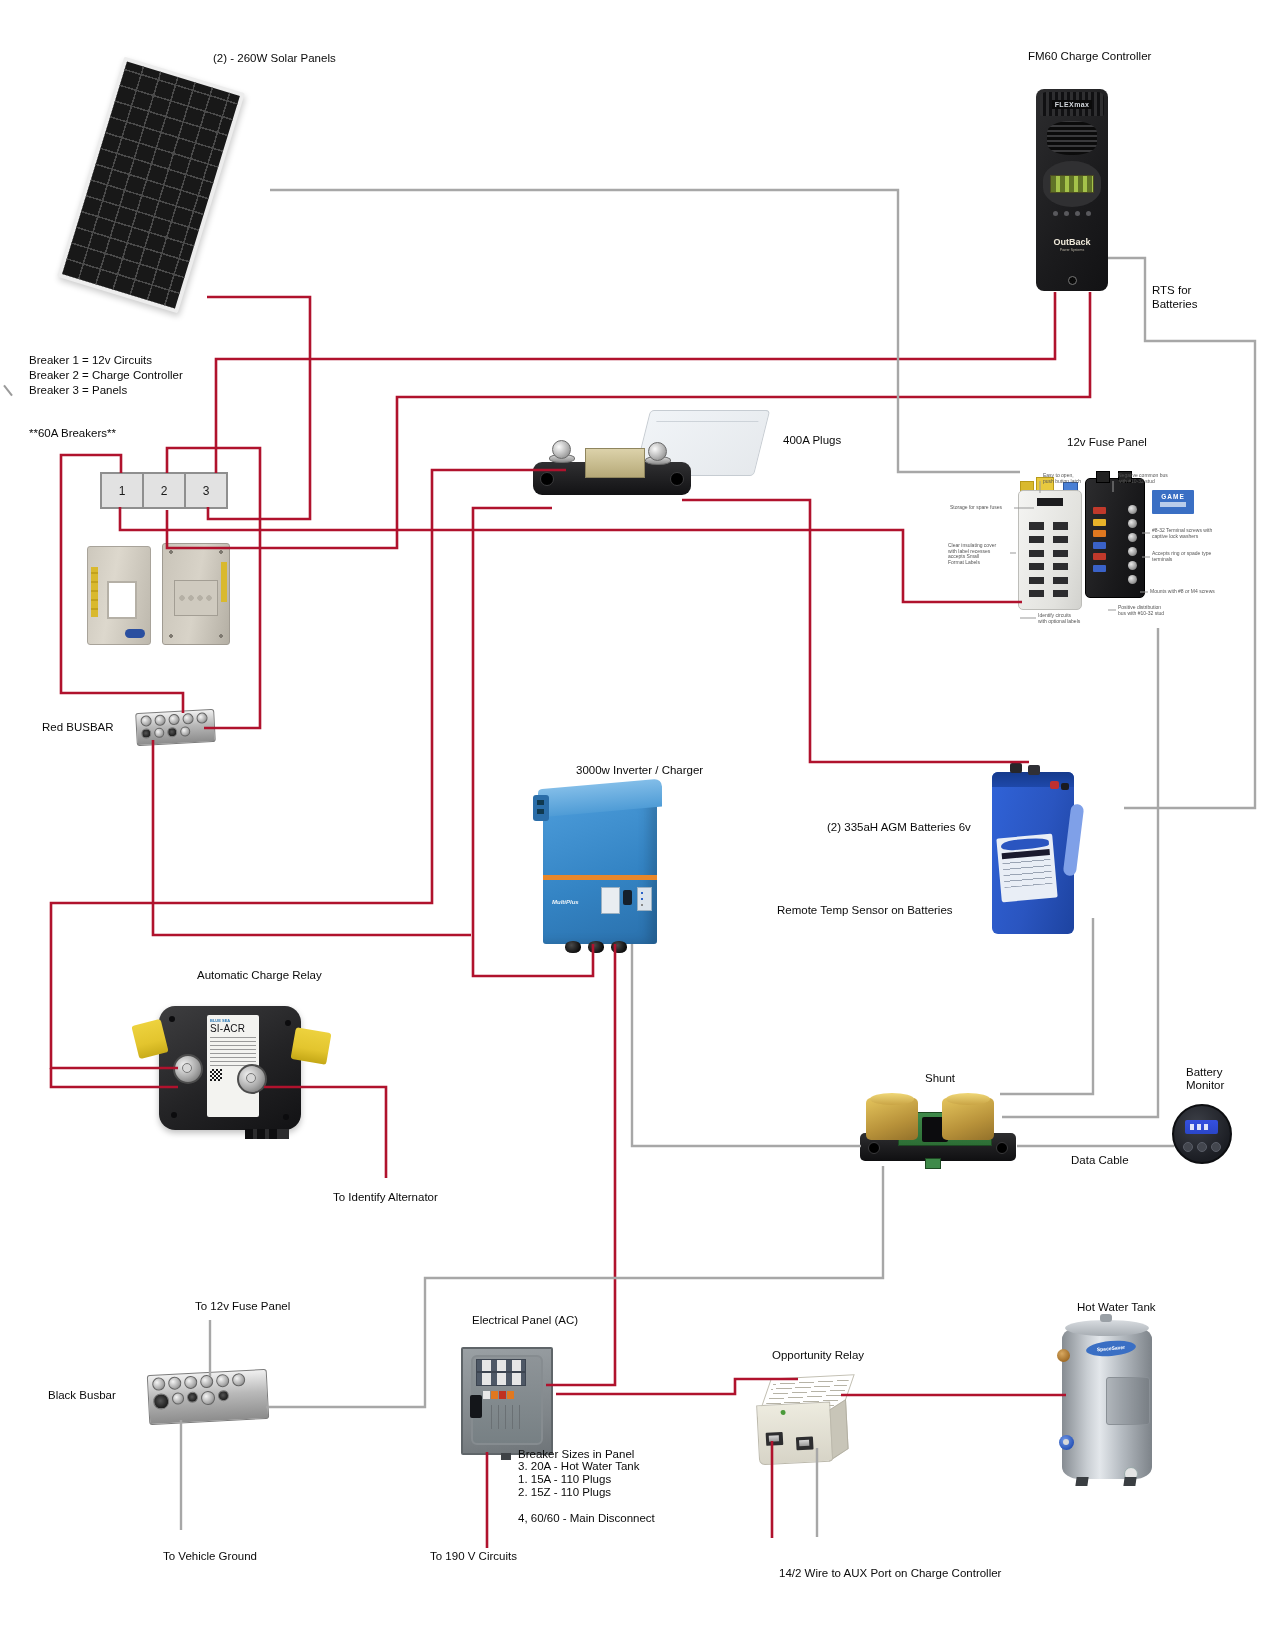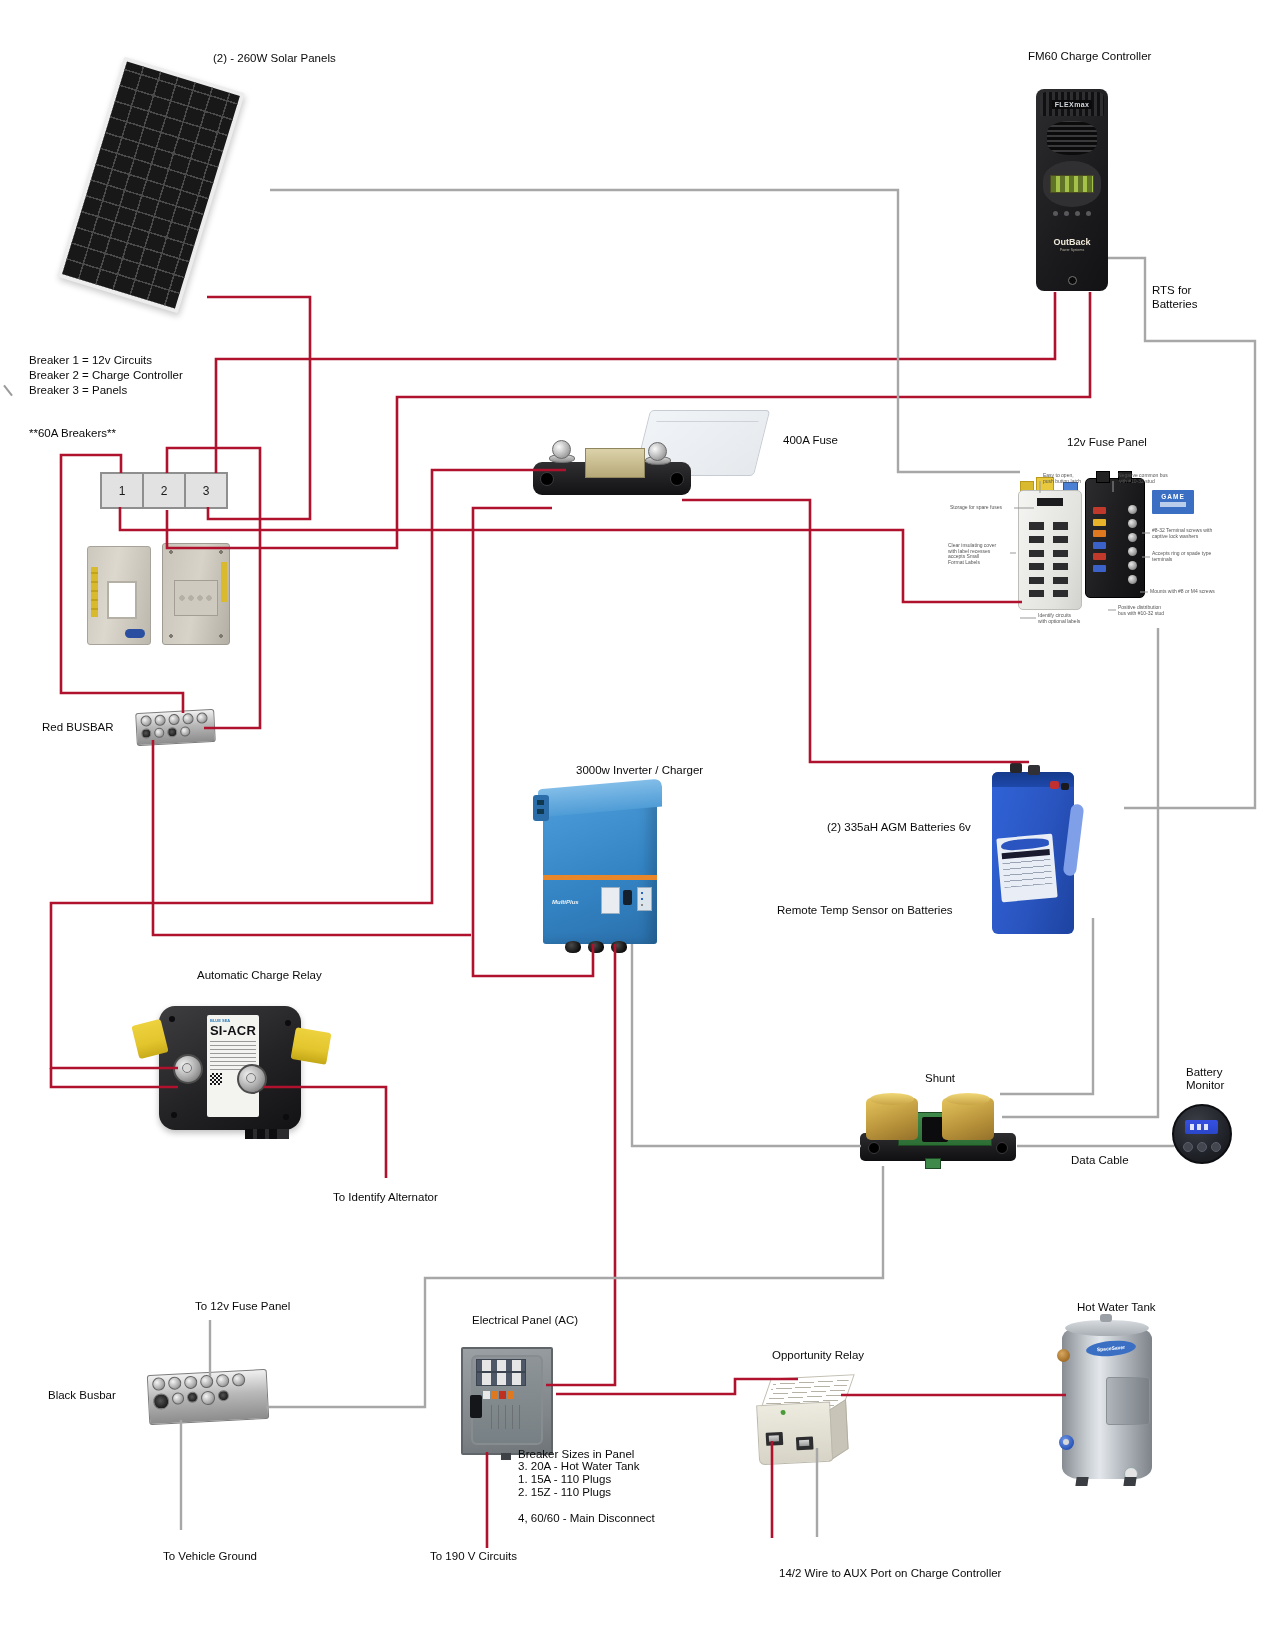--- a/index.html
+++ b/index.html
@@ -141,21 +141,21 @@
 
   
   .acr{left:159px;top:1006px;width:142px;height:124px;border-radius:16px;
     background:linear-gradient(150deg,#3e3e40,#232325 55%,#121214);box-shadow:0 3px 6px rgba(0,0,0,.25)}
   .acr .tabl{position:absolute;left:-24px;top:16px;width:30px;height:34px;background:linear-gradient(#edd23e,var(--acr-yellow) 60%,#c9ac1a);
     transform:rotate(-14deg);border-radius:3px}
   .acr .tabr{position:absolute;right:-28px;top:24px;width:36px;height:32px;background:linear-gradient(#edd23e,var(--acr-yellow) 60%,#c4a716);
     transform:rotate(10deg);border-radius:3px}
   .acr .label{position:absolute;left:48px;top:9px;width:52px;height:102px;background:#f3f3f0;border-radius:2px;padding:3px 3px 0;box-sizing:border-box}
   .acr .bse{color:#2a7ab8;font-size:4px;font-weight:bold}
-  .acr .mdl{font-size:13px;font-weight:bold;color:#101014;letter-spacing:.2px}
+  .acr .mdl{font-size:10px;font-weight:normal;color:#101014;letter-spacing:.2px}
   .acr .tln{margin-top:2px;height:30px;background:repeating-linear-gradient(0deg,#9a9a9a 0 1px,transparent 1px 4px)}
   .acr .qr{margin-top:3px;width:12px;height:12px;background:repeating-conic-gradient(#18181a 0 25%,#f3f3f0 0 50%) 0 0/4px 4px}
   .acr .stud{position:absolute;width:26px;height:26px;border-radius:50%;
     background:radial-gradient(circle at 35% 35%,#f2f2f2,#a8a8a8 55%,#606060);border:2px solid #4c4c4c}
   .acr .stud::after{content:"";position:absolute;left:7px;top:7px;width:8px;height:8px;border-radius:50%;background:#d8d8d8;border:1px solid #777}
   .acr .pins{position:absolute;left:86px;bottom:-9px;width:44px;height:10px;background:#0e0e10;
     background-image:linear-gradient(90deg,transparent 0 8px,#2c2c2e 8px 12px,transparent 12px 20px,#2c2c2e 20px 24px,transparent 24px 32px,#2c2c2e 32px 36px)}
   .acr .corner{position:absolute;width:6px;height:6px;border-radius:50%;background:#0c0c0e}
 
   
@@ -497,21 +497,21 @@
   </svg>
 
   <div class="lbl" style="left:213px;top:52px">(2) - 260W Solar Panels</div>
   <div class="lbl" style="left:1028px;top:50px">FM60 Charge Controller</div>
   <div class="lbl pre" style="left:1152px;top:283px;line-height:14px">RTS for
 Batteries</div>
   <div class="lbl pre" style="left:29px;top:353px;line-height:15px">Breaker 1 = 12v Circuits
 Breaker 2 = Charge Controller
 Breaker 3 = Panels</div>
   <div class="lbl" style="left:29px;top:427px">**60A Breakers**</div>
-  <div class="lbl" style="left:783px;top:434px">400A Fuse</div>
+  <div class="lbl" style="left:783px;top:434px">400A Plugs</div>
   <div class="lbl" style="left:1067px;top:436px">12v Fuse Panel</div>
   <div class="lbl" style="left:42px;top:721px">Red BUSBAR</div>
   <div class="lbl" style="left:576px;top:764px">3000w Inverter / Charger</div>
   <div class="lbl" style="left:827px;top:821px">(2) 335aH AGM Batteries 6v</div>
   <div class="lbl" style="left:777px;top:904px">Remote Temp Sensor on Batteries</div>
   <div class="lbl" style="left:197px;top:969px">Automatic Charge Relay</div>
   <div class="lbl" style="left:333px;top:1191px">To Identify Alternator</div>
   <div class="lbl" style="left:925px;top:1072px">Shunt</div>
   <div class="lbl pre" style="left:1186px;top:1066px;line-height:13px">Battery
 Monitor</div>

